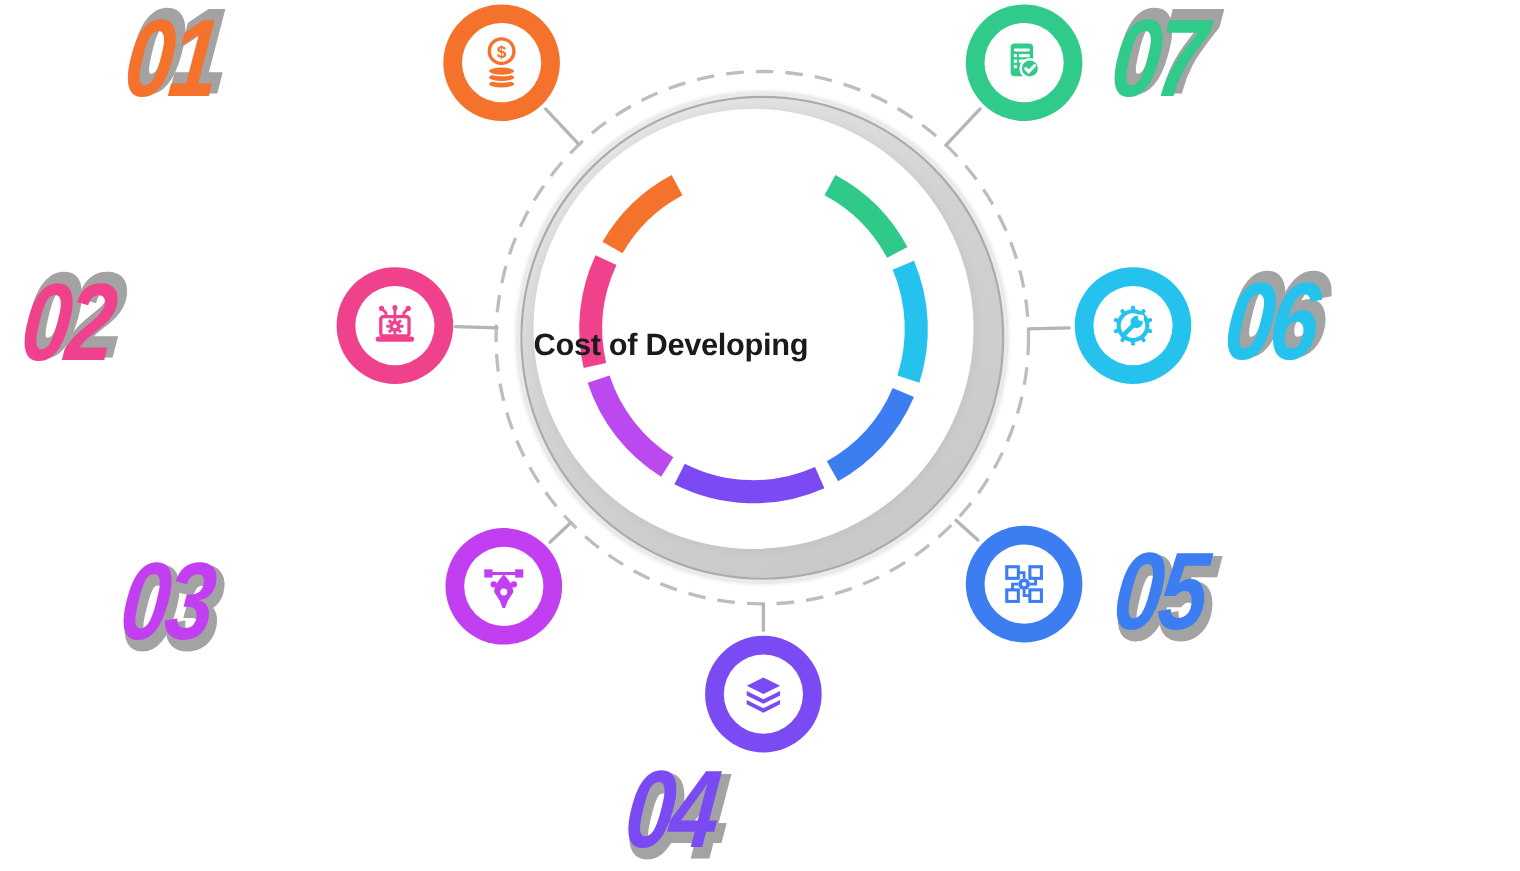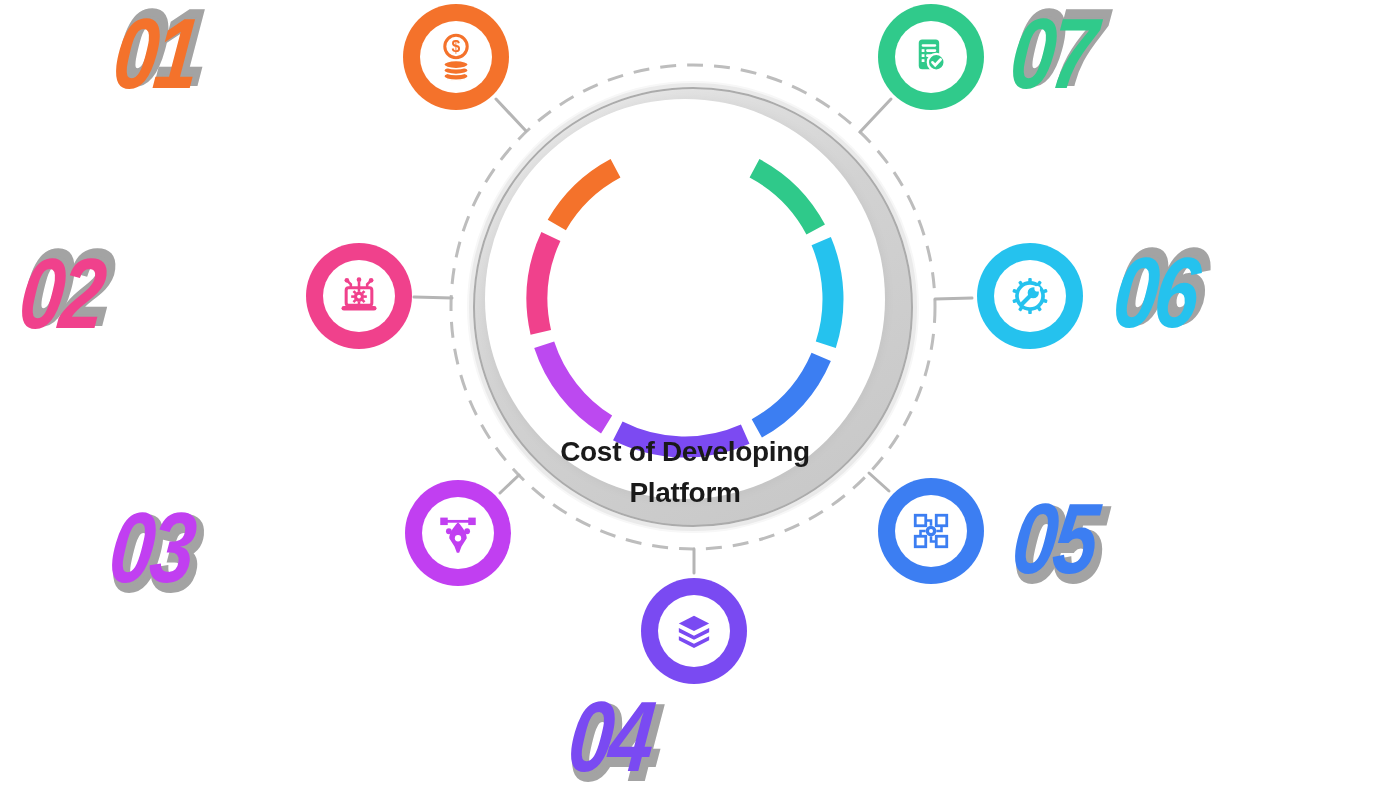--- a/index.html
+++ b/index.html
@@ -14,21 +14,21 @@
     background:linear-gradient(150deg,#ededed 0%,#d2d2d2 45%,#c6c6c6 100%);
     border:2px solid #ababab;
     box-shadow:0 0 0 4px #eaeaea,0 0 0 6px #f7f7f7;
     z-index:2;box-sizing:border-box;
   }
   .hub-white{
     position:absolute;left:10px;top:10px;width:400px;height:400px;border-radius:50%;
     background:#ffffff;box-shadow:0 0 12px rgba(0,0,0,0.05);
   }
   .hub-title{
-    position:absolute;inset:0;display:flex;flex-direction:column;justify-content:flex-end;
+    position:absolute;inset:0;display:flex;justify-content:space-between;
     align-items:center;text-align:center;transform:translateY(14px);
     font-weight:bold;font-size:28px;line-height:41px;letter-spacing:-0.3px;color:#1a1a1a;
   }
   #ring-arcs{position:absolute;left:0;top:0;}
   
   .icon-badge{
     position:absolute;width:106px;height:106px;border-radius:50%;
     background:currentColor;transform:translate(-50%,-50%);z-index:3;
   }
   .icon-inner{
@@ -75,21 +75,20 @@
           <path d="M269.5,69.3 A148,148 0 0 1 330.7,130.5" stroke="#2FC98A" stroke-width="21" fill="none"></path>
           <path d="M336.2,142.2 A148,148 0 0 1 340.8,245.7" stroke="#25C2EE" stroke-width="21" fill="none"></path>
           <path d="M336.2,257.8 A148,148 0 0 1 271.8,329.4" stroke="#3C7EF2" stroke-width="21" fill="none"></path>
           <path d="M260.2,335.2 A148,148 0 0 1 132.8,331.9" stroke="#7C4AF2" stroke-width="21" fill="none"></path>
           <path d="M121.6,325.5 A148,148 0 0 1 59.2,245.7" stroke="#BC49F0" stroke-width="21" fill="none"></path>
           <path d="M55.8,233.3 A148,148 0 0 1 65.9,137.5" stroke="#F0418C" stroke-width="21" fill="none"></path>
           <path d="M71.8,126.0 A148,148 0 0 1 130.5,69.3" stroke="#F4722B" stroke-width="21" fill="none"></path>
         </svg>
       <div class="hub-title">
         <div>Cost of Developing</div>
-        <div>Platform</div>
       </div>
     </div>
   </div>
 
   <div class="icon-badge" style="left: 456px; top: 57px; color: rgb(244, 114, 43);">
     <div class="icon-inner">
       <svg viewBox="0 0 48 48">
         <circle cx="24" cy="15" r="9.6" fill="none" stroke="currentColor" stroke-width="2.6"></circle>
         <text x="24" y="20" text-anchor="middle" font-size="13.5" font-weight="bold" font-family="Liberation Sans, sans-serif" fill="currentColor">$</text>
         <g fill="currentColor" stroke="#ffffff" stroke-width="1.3">

